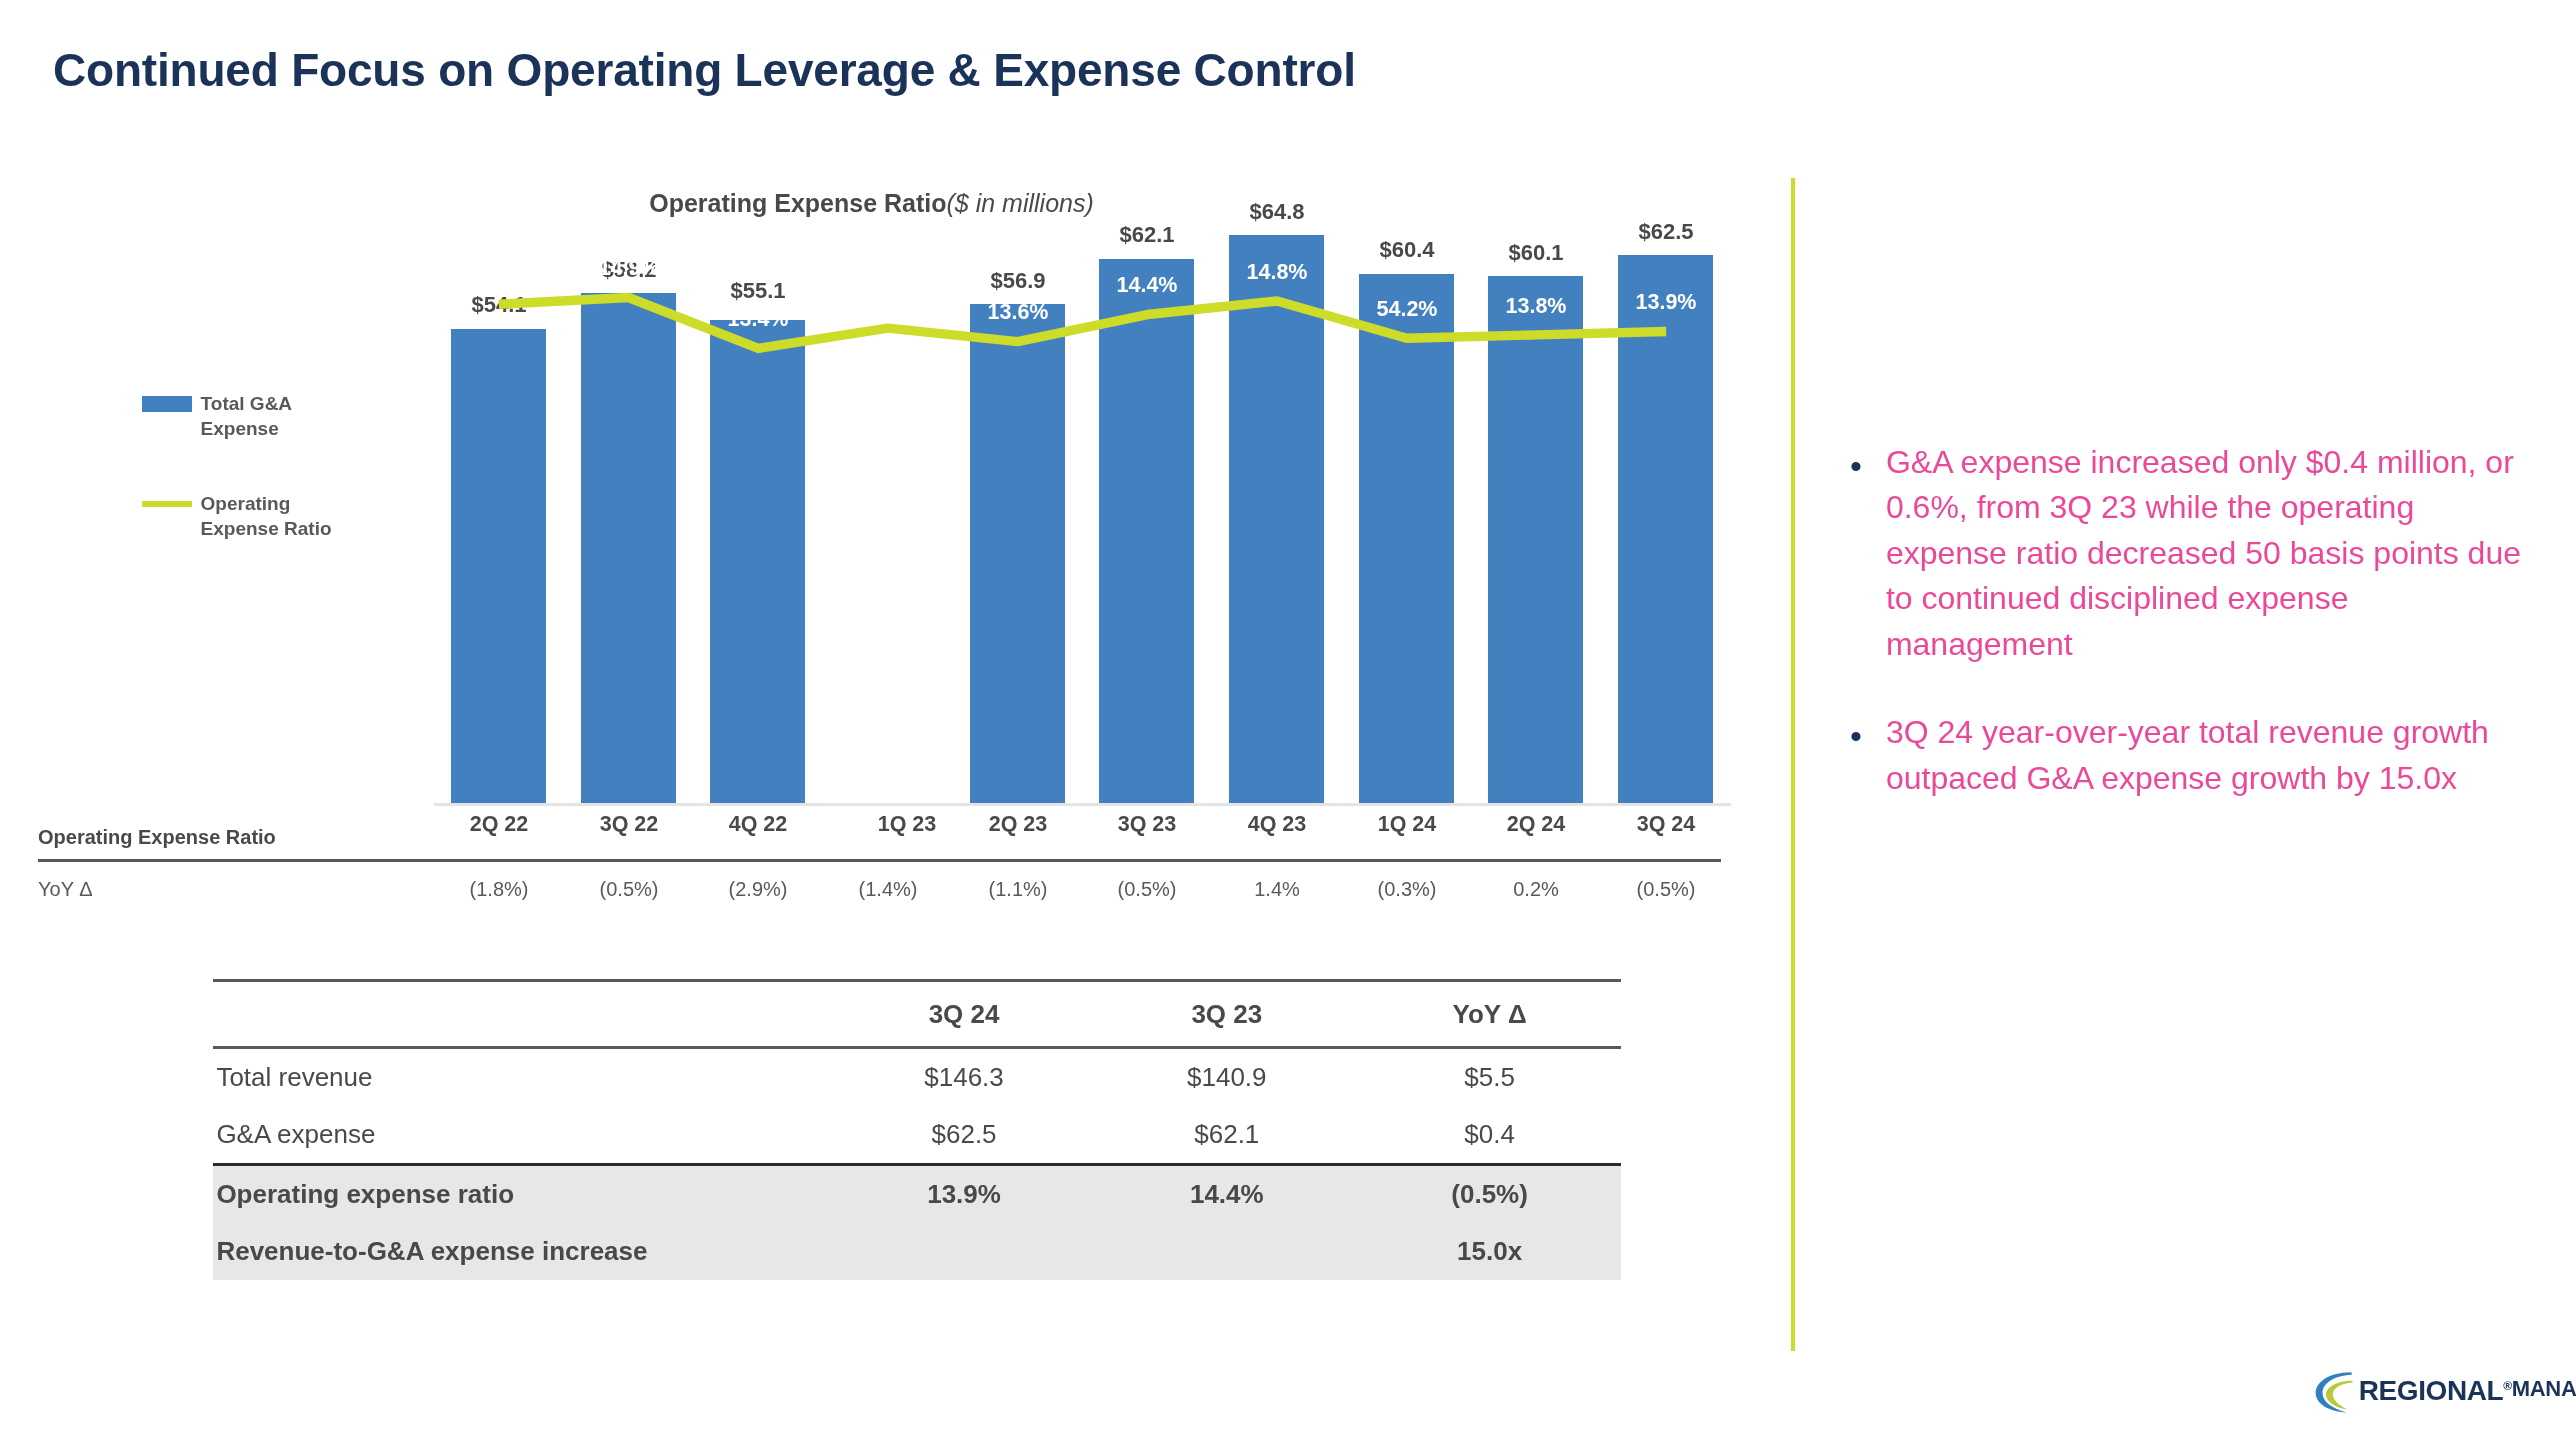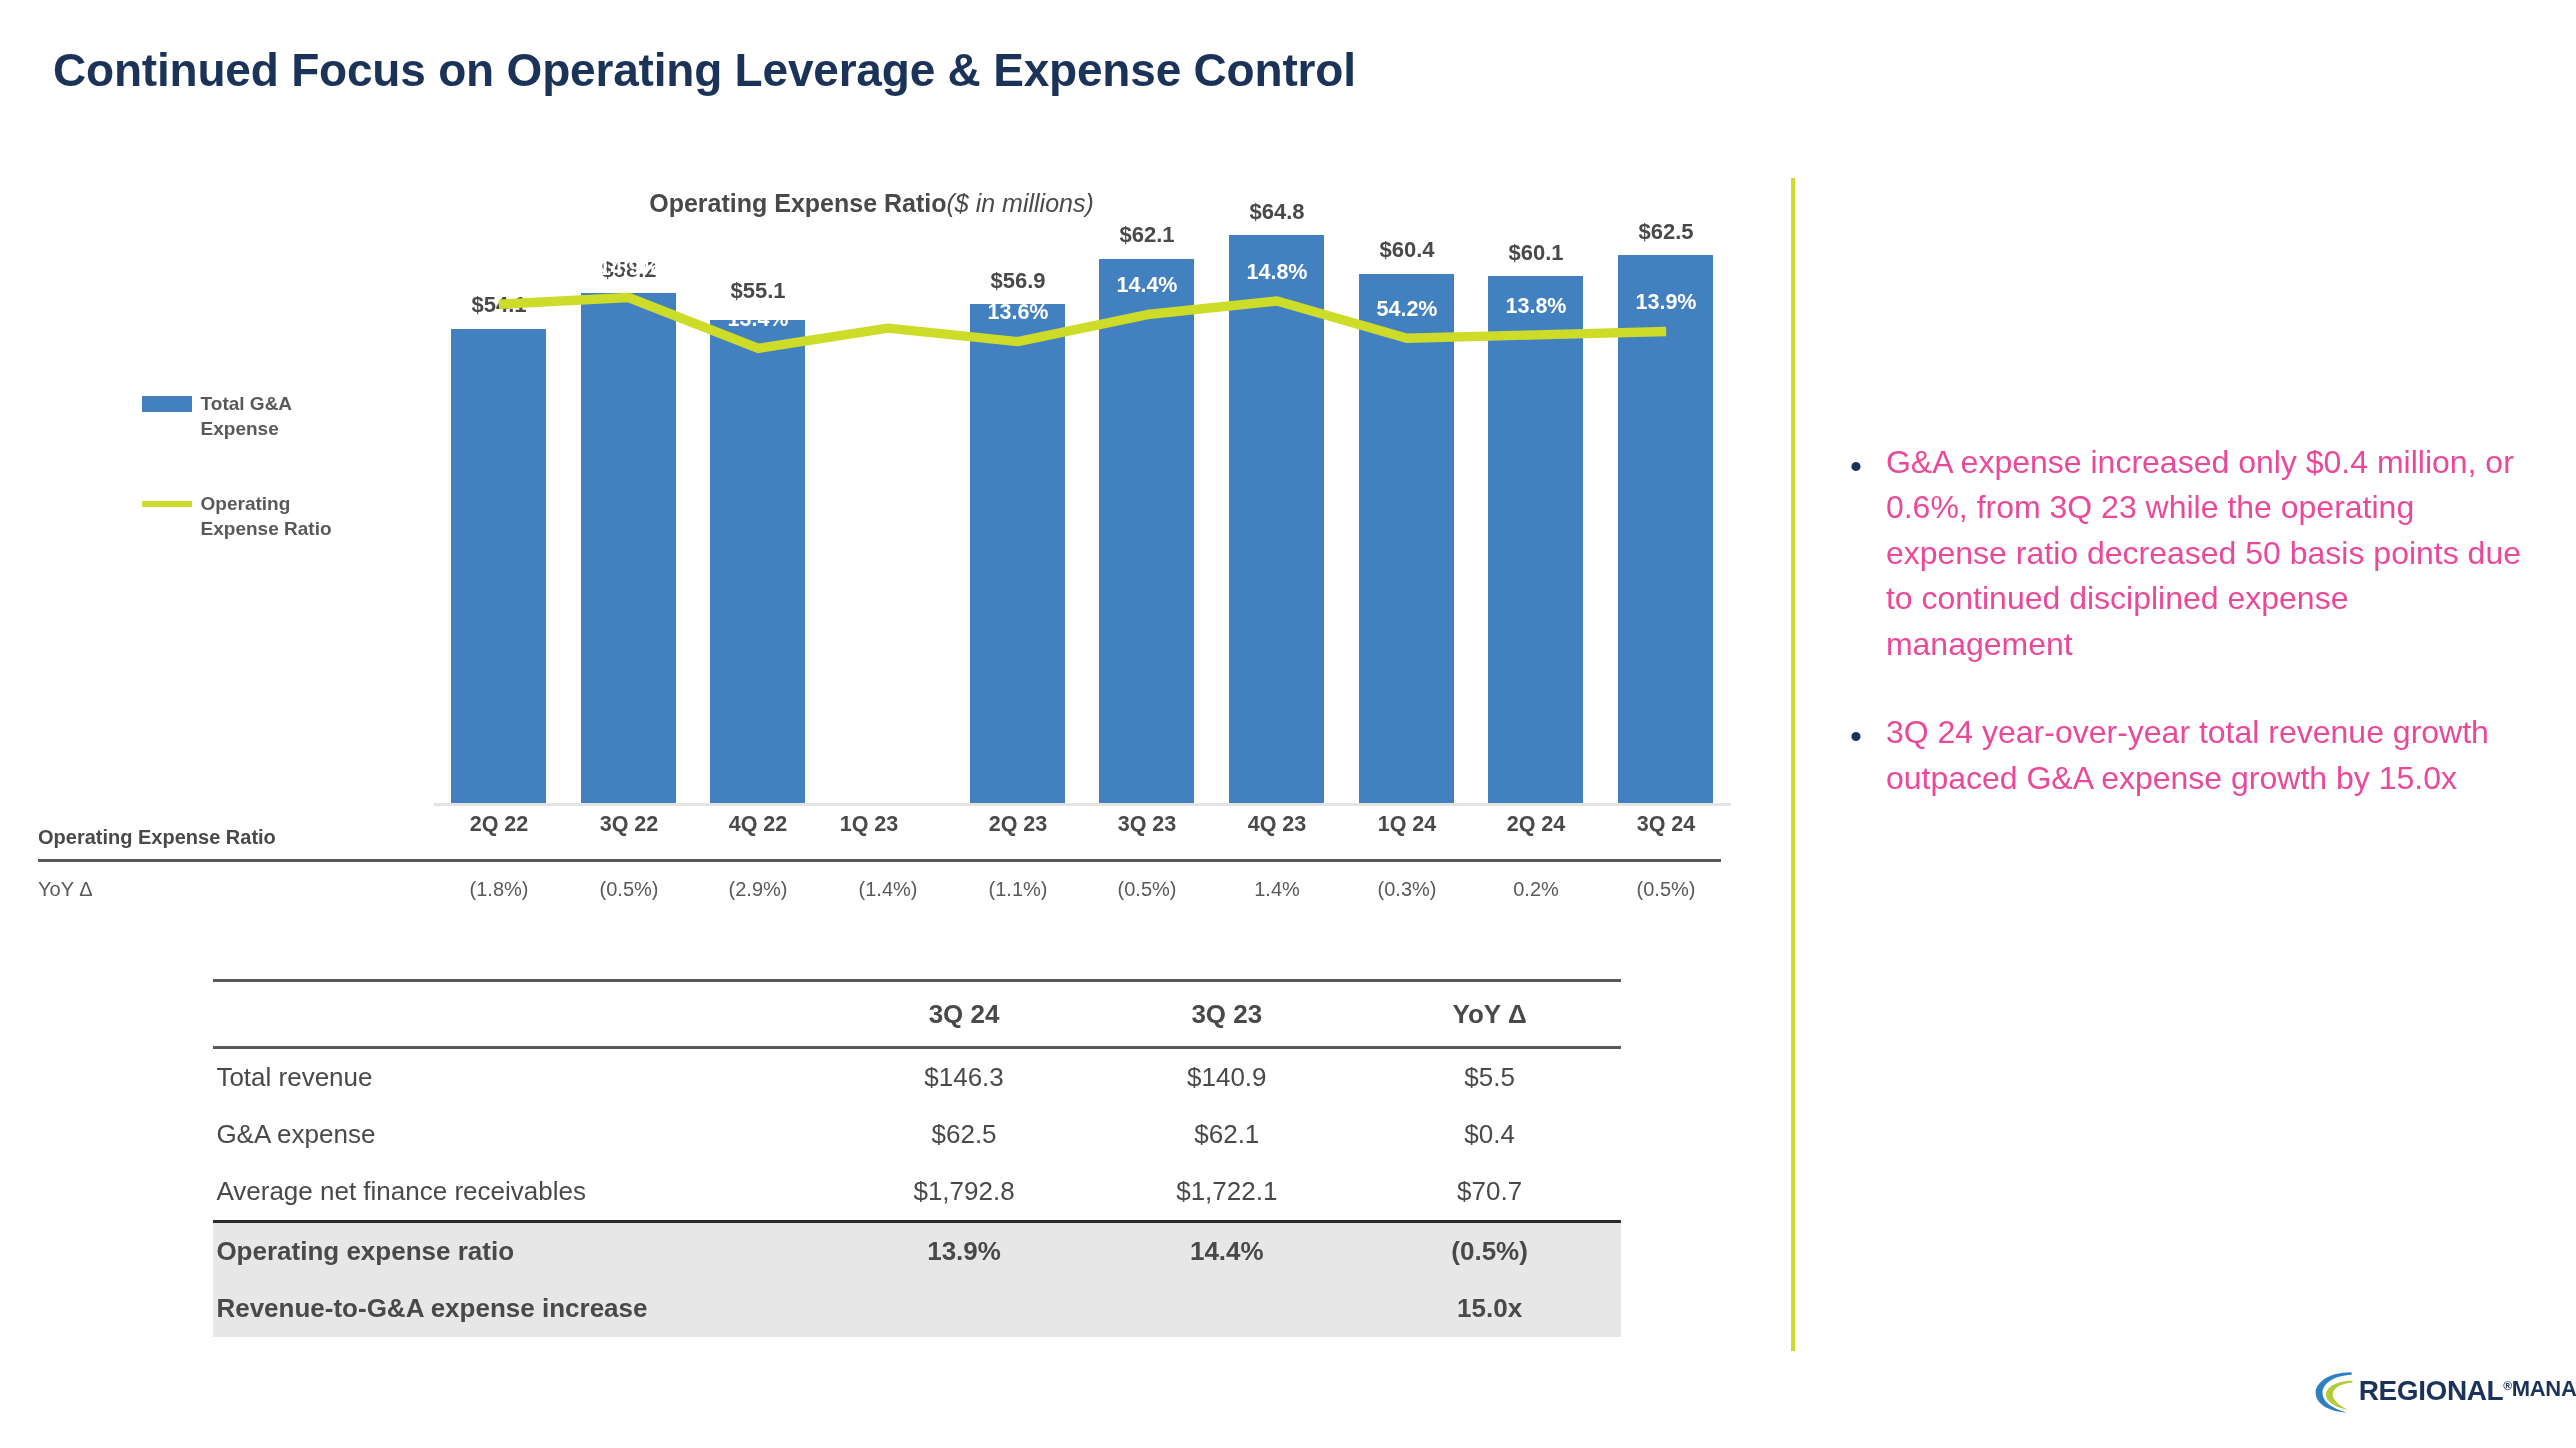--- a/index.html
+++ b/index.html
@@ -388,21 +388,21 @@
         </div>
       </div>
     <svg id="ratio-line" viewBox="0 0 1510 735" preserveAspectRatio="none">
       <polyline id="ratio-polyline" fill="none" stroke="#cddb29" stroke-width="11" stroke-linejoin="round" stroke-linecap="butt" points="75.5,154.1 226.5,146.2 377.5,205.5 528.5,181.8 679.5,197.6 830.5,166.0 981.5,150.2 1132.5,193.6 1283.5,189.7 1434.5,185.7"></polyline>
     </svg>
     <div id="axis-baseline"></div>
     <div id="x-ticks">
         <div class="x-tick" style="left: 0px;">2Q 22</div>
         <div class="x-tick" style="left: 130px;">3Q 22</div>
         <div class="x-tick" style="left: 259px;">4Q 22</div>
-        <div class="x-tick" style="left: 370px;">1Q 23</div>
+        <div class="x-tick" style="left: 408px;">1Q 23</div>
         <div class="x-tick" style="left: 519px;">2Q 23</div>
         <div class="x-tick" style="left: 648px;">3Q 23</div>
         <div class="x-tick" style="left: 778px;">4Q 23</div>
         <div class="x-tick" style="left: 908px;">1Q 24</div>
         <div class="x-tick" style="left: 1037px;">2Q 24</div>
         <div class="x-tick" style="left: 1167px;">3Q 24</div>
       </div>
   </div>
 
 </div>
@@ -446,26 +446,20 @@
           <td>$146.3</td>
           <td>$140.9</td>
           <td>$5.5</td>
         </tr>
         <tr>
           <td class="cell-label">G&amp;A expense</td>
           <td>$62.5</td>
           <td>$62.1</td>
           <td>$0.4</td>
         </tr>
-        <tr>
-          <td class="cell-label">Average net finance receivables</td>
-          <td>$1,792.8</td>
-          <td>$1,722.1</td>
-          <td>$70.7</td>
-        </tr>
         <tr class="shaded first-shaded">
           <td class="cell-label">Operating expense ratio</td>
           <td>13.9%</td>
           <td>14.4%</td>
           <td>(0.5%)</td>
         </tr>
         <tr class="shaded">
           <td class="cell-label">Revenue-to-G&amp;A expense increase</td>
           <td></td>
           <td></td>

